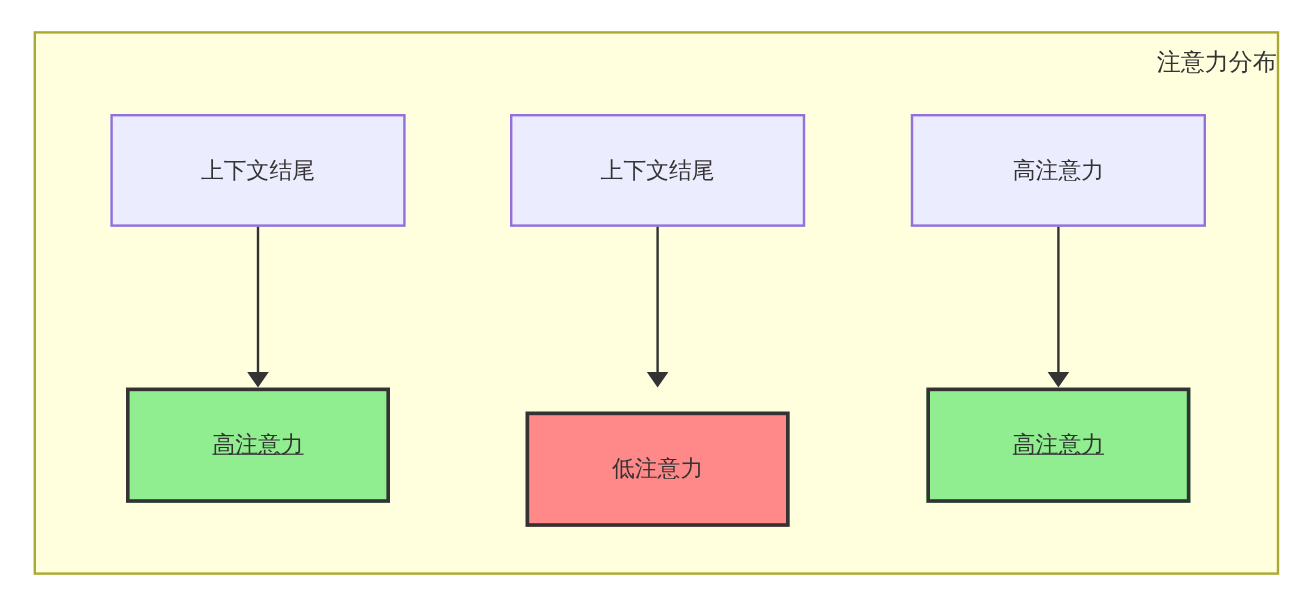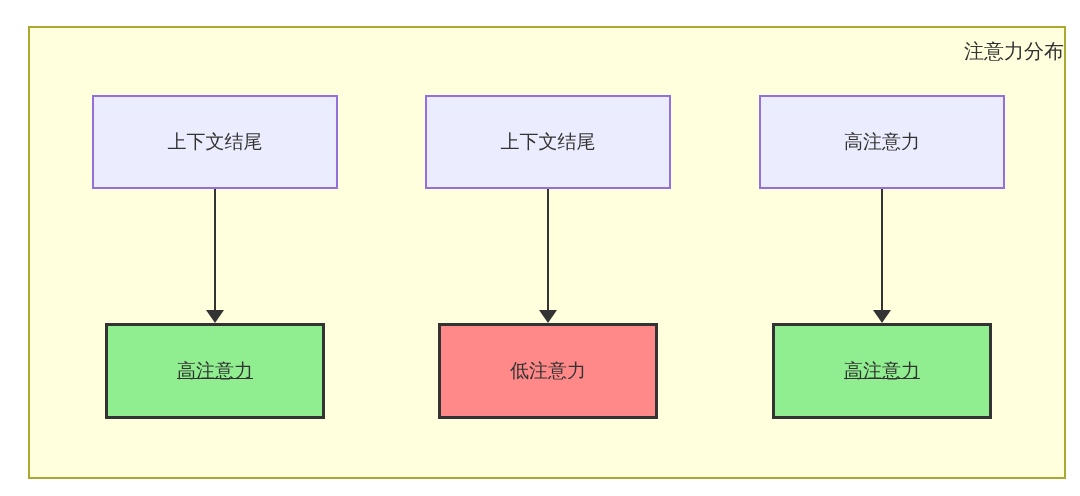--- a/index.html
+++ b/index.html
@@ -58,21 +58,21 @@
   .source-node {
     width: 246px; height: 94px;
     background: var(--source-fill);
     border: 2px solid var(--source-border);
   }
   .result-node {
     width: 220px; height: 96px;
     border: 3px solid var(--result-border);
   }
   .result-high { background: var(--high-fill); text-decoration: underline; }
-  .result-low  { background: var(--low-fill); }
+  .result-low  { background: var(--low-fill); margin-top: 20px; }
   .arrow {
     width: 20px; height: 134px;
     display: flex;
     flex-direction: column;
     align-items: center;
   }
   .arrow-line {
     width: 2px;
     flex: 1;
     background: var(--arrow);

